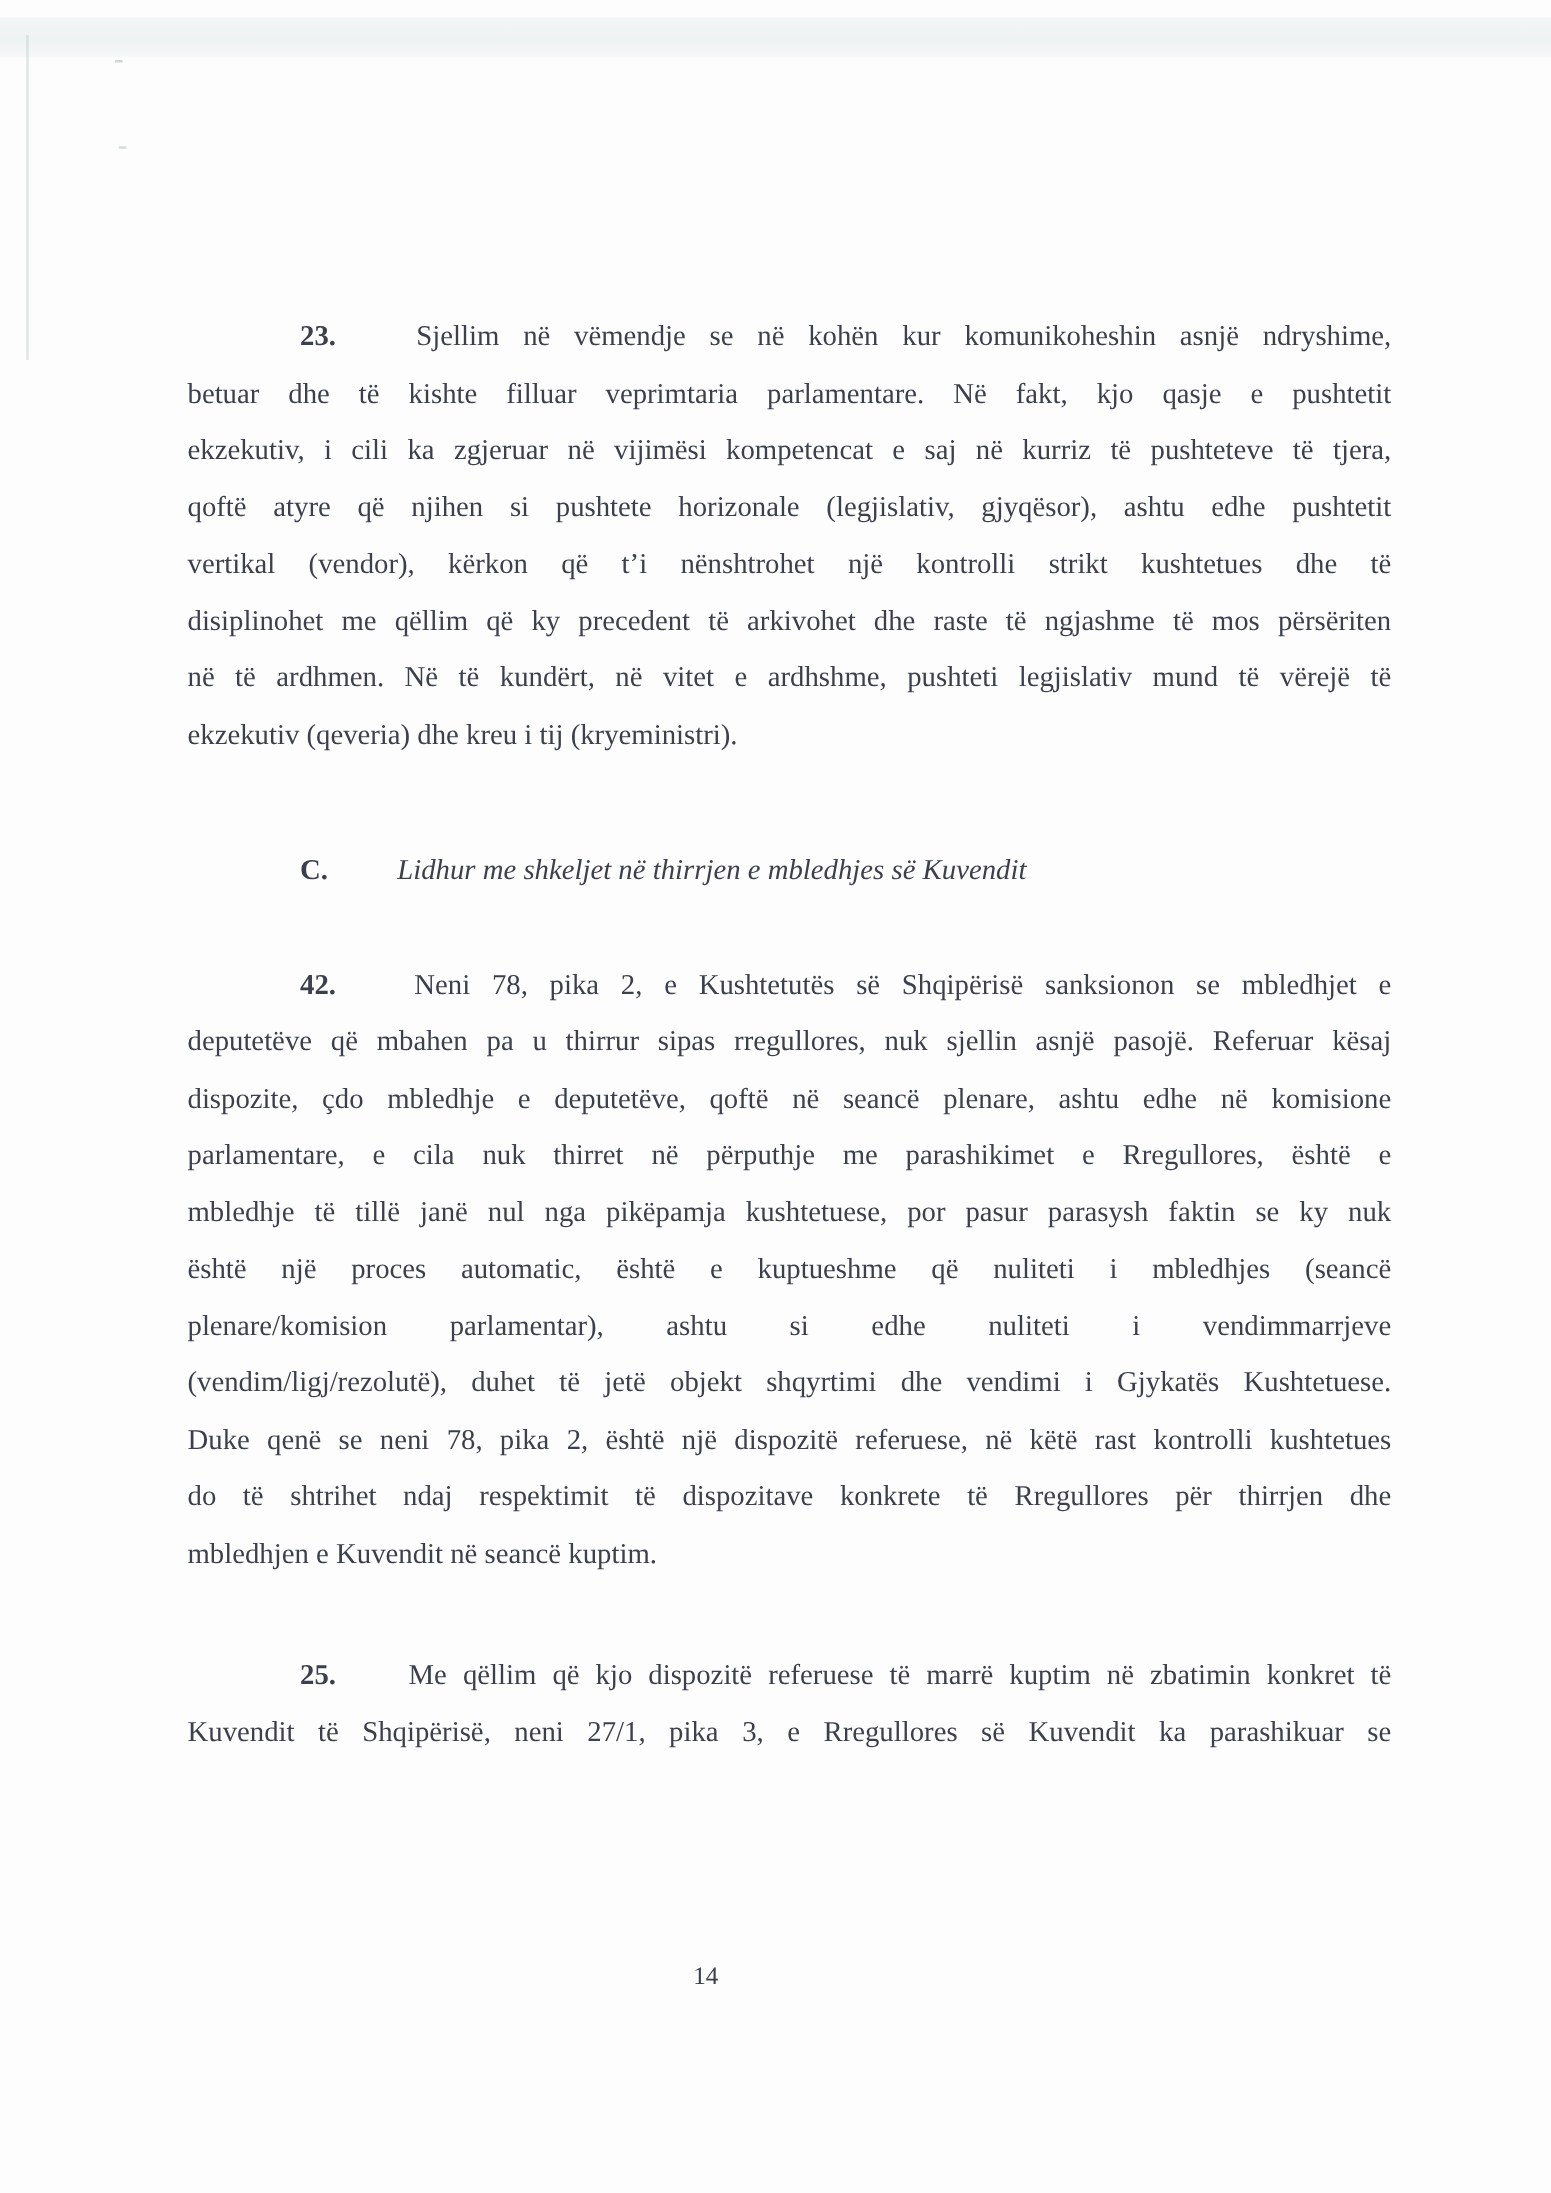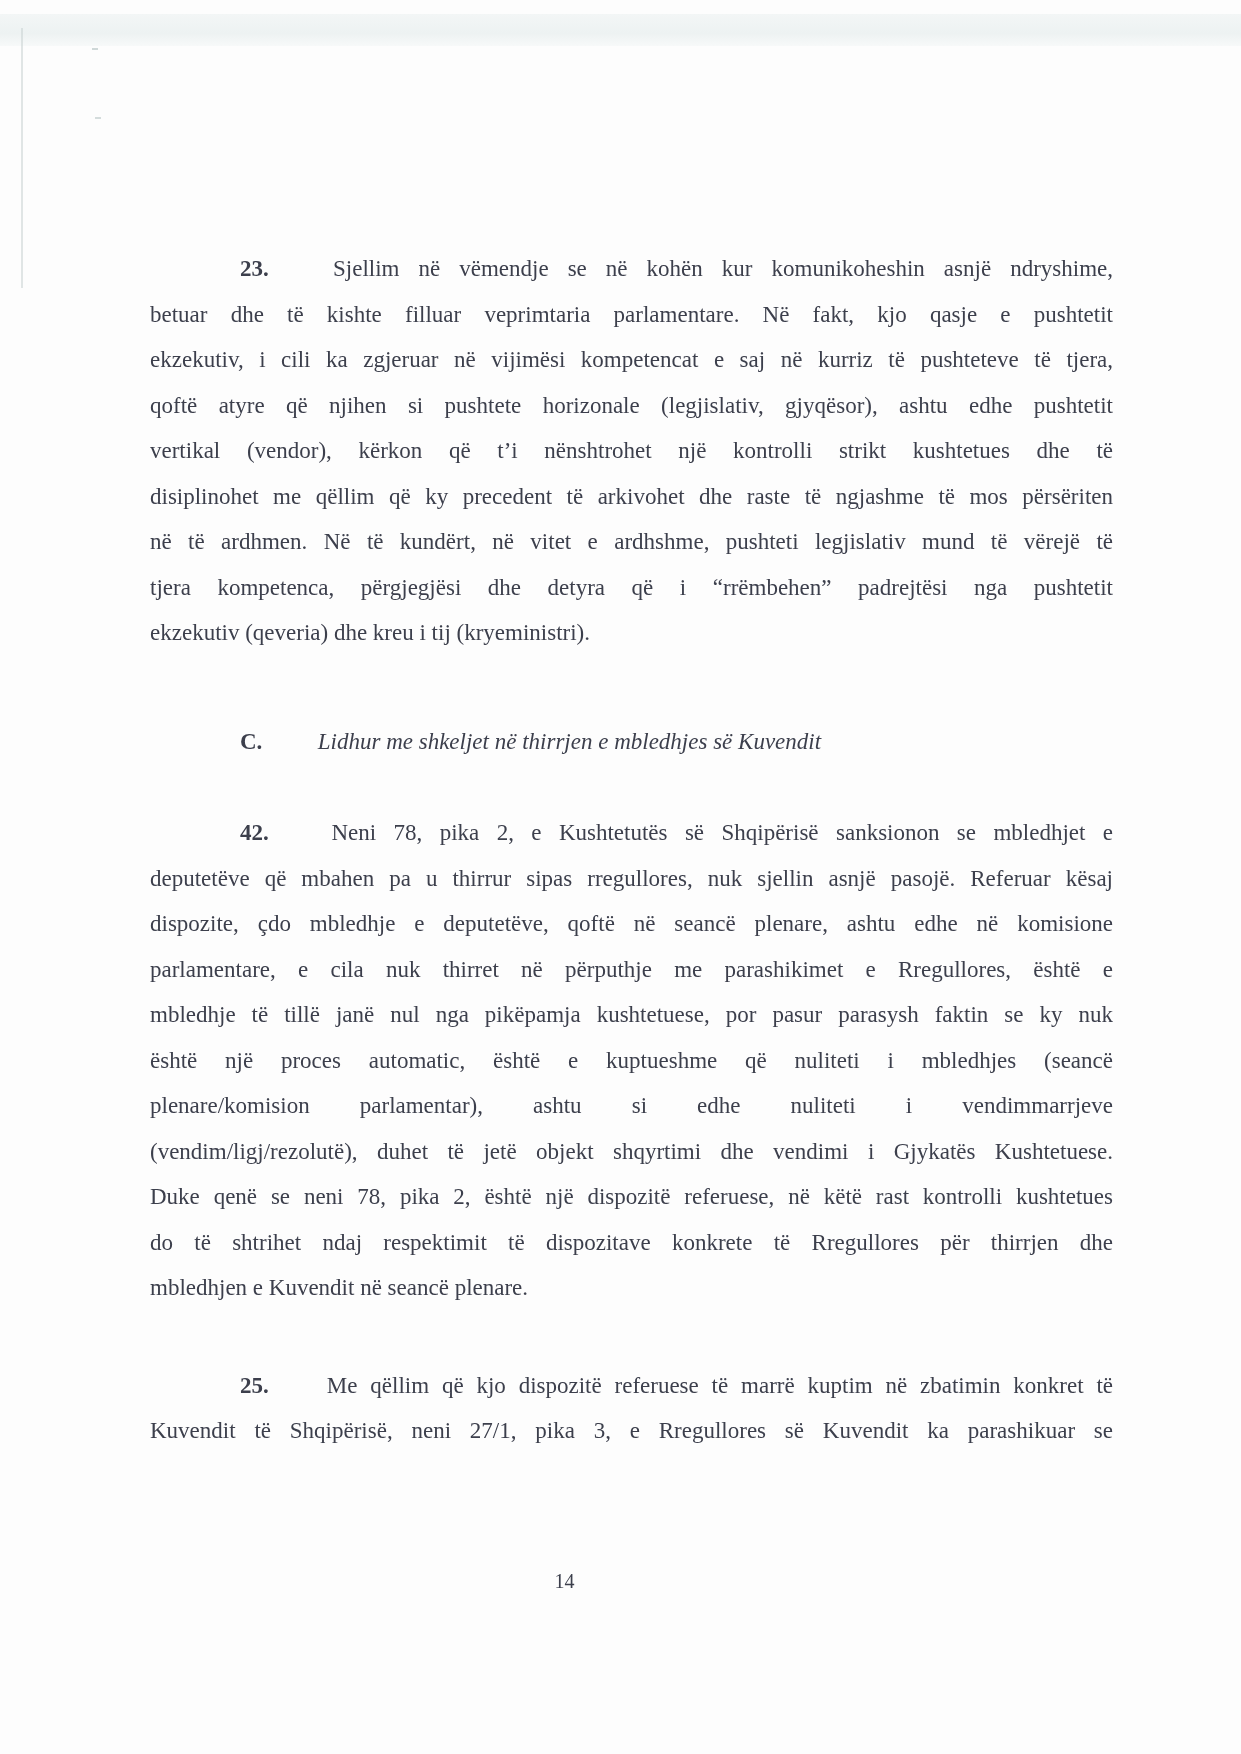--- a/index.html
+++ b/index.html
@@ -102,40 +102,39 @@
 <div class="content">
 
   <div class="par">
     <div class="ln ln-first"><span class="pnum">23.</span> <span>Sjellim në vëmendje se në kohën kur komunikoheshin asnjë ndryshime,</span></div>
     <div class="ln">betuar dhe të kishte filluar veprimtaria parlamentare. Në fakt, kjo qasje e pushtetit</div>
     <div class="ln">ekzekutiv, i cili ka zgjeruar në vijimësi kompetencat e saj në kurriz të pushteteve të tjera,</div>
     <div class="ln">qoftë atyre që njihen si pushtete horizonale (legjislativ, gjyqësor), ashtu edhe pushtetit</div>
     <div class="ln">vertikal (vendor), kërkon që t’i nënshtrohet një kontrolli strikt kushtetues dhe të</div>
     <div class="ln">disiplinohet me qëllim që ky precedent të arkivohet dhe raste të ngjashme të mos përsëriten</div>
     <div class="ln">në të ardhmen. Në të kundërt, në vitet e ardhshme, pushteti legjislativ mund të vërejë të</div>
-    <div class="ln">tjera kompetenca, përgjegjësi dhe detyra që i “rrëmbehen” padrejtësi nga pushtetit</div>
     <div class="ln ln-last">ekzekutiv (qeveria) dhe kreu i tij (kryeministri).</div>
   </div>
 
   <div class="heading">
     <span class="hletter">C.</span> <span class="htext">Lidhur me shkeljet në thirrjen e mbledhjes së Kuvendit</span>
   </div>
 
   <div class="par">
     <div class="ln ln-first"><span class="pnum">42.</span> <span>Neni 78, pika 2, e Kushtetutës së Shqipërisë sanksionon se mbledhjet e</span></div>
     <div class="ln">deputetëve që mbahen pa u thirrur sipas rregullores, nuk sjellin asnjë pasojë. Referuar kësaj</div>
     <div class="ln">dispozite, çdo mbledhje e deputetëve, qoftë në seancë plenare, ashtu edhe në komisione</div>
     <div class="ln">parlamentare, e cila nuk thirret në përputhje me parashikimet e Rregullores, është e</div>
     <div class="ln">mbledhje të tillë janë nul nga pikëpamja kushtetuese, por pasur parasysh faktin se ky nuk</div>
     <div class="ln">është një proces automatic, është e kuptueshme që nuliteti i mbledhjes (seancë</div>
     <div class="ln">plenare/komision parlamentar), ashtu si edhe nuliteti i vendimmarrjeve</div>
     <div class="ln">(vendim/ligj/rezolutë), duhet të jetë objekt shqyrtimi dhe vendimi i Gjykatës Kushtetuese.</div>
     <div class="ln">Duke qenë se neni 78, pika 2, është një dispozitë referuese, në këtë rast kontrolli kushtetues</div>
     <div class="ln">do të shtrihet ndaj respektimit të dispozitave konkrete të Rregullores për thirrjen dhe</div>
-    <div class="ln ln-last">mbledhjen e Kuvendit në seancë plenare.</div>
+    <div class="ln ln-last">mbledhjen e Kuvendit në seancë kuptim.</div>
   </div>
 
   <div class="par spacer-p25">
     <div class="ln ln-first"><span class="pnum">25.</span> <span>Me qëllim që kjo dispozitë referuese të marrë kuptim në zbatimin konkret të</span></div>
     <div class="ln">Kuvendit të Shqipërisë, neni 27/1, pika 3, e Rregullores së Kuvendit ka parashikuar se</div>
   </div>
 
 </div>
 
 <div class="page-number">14</div>

